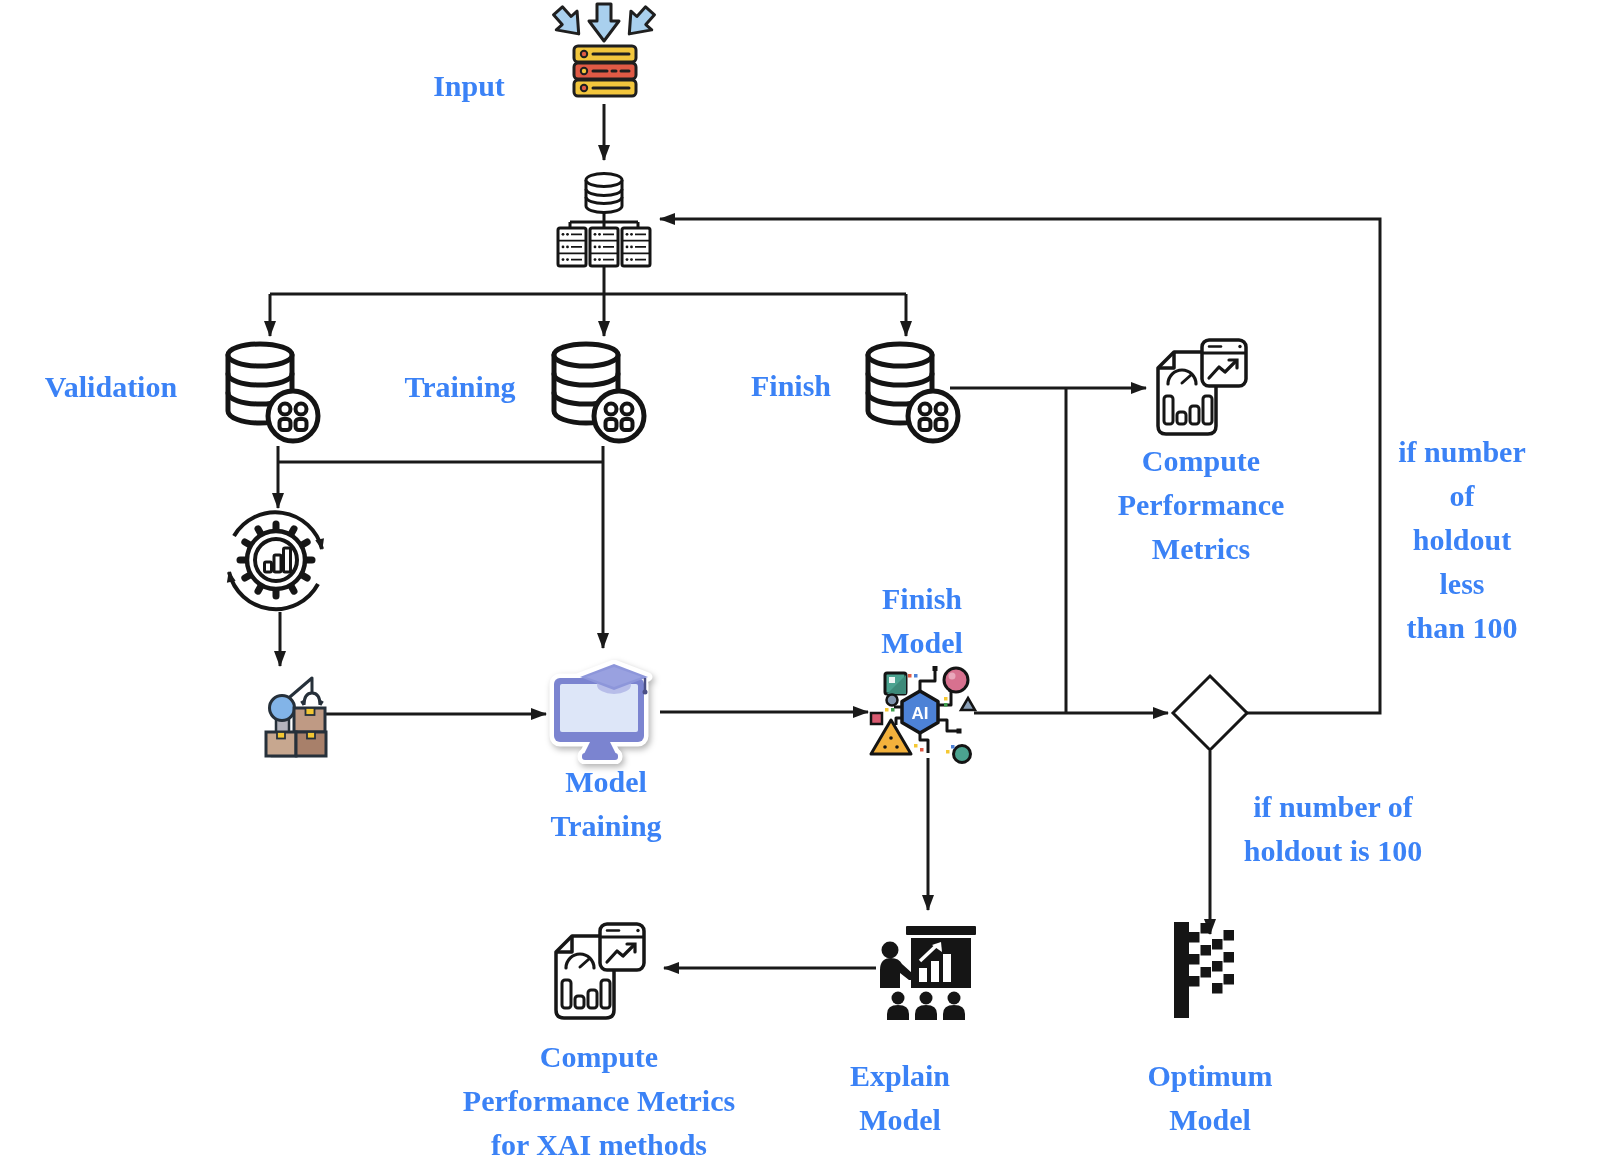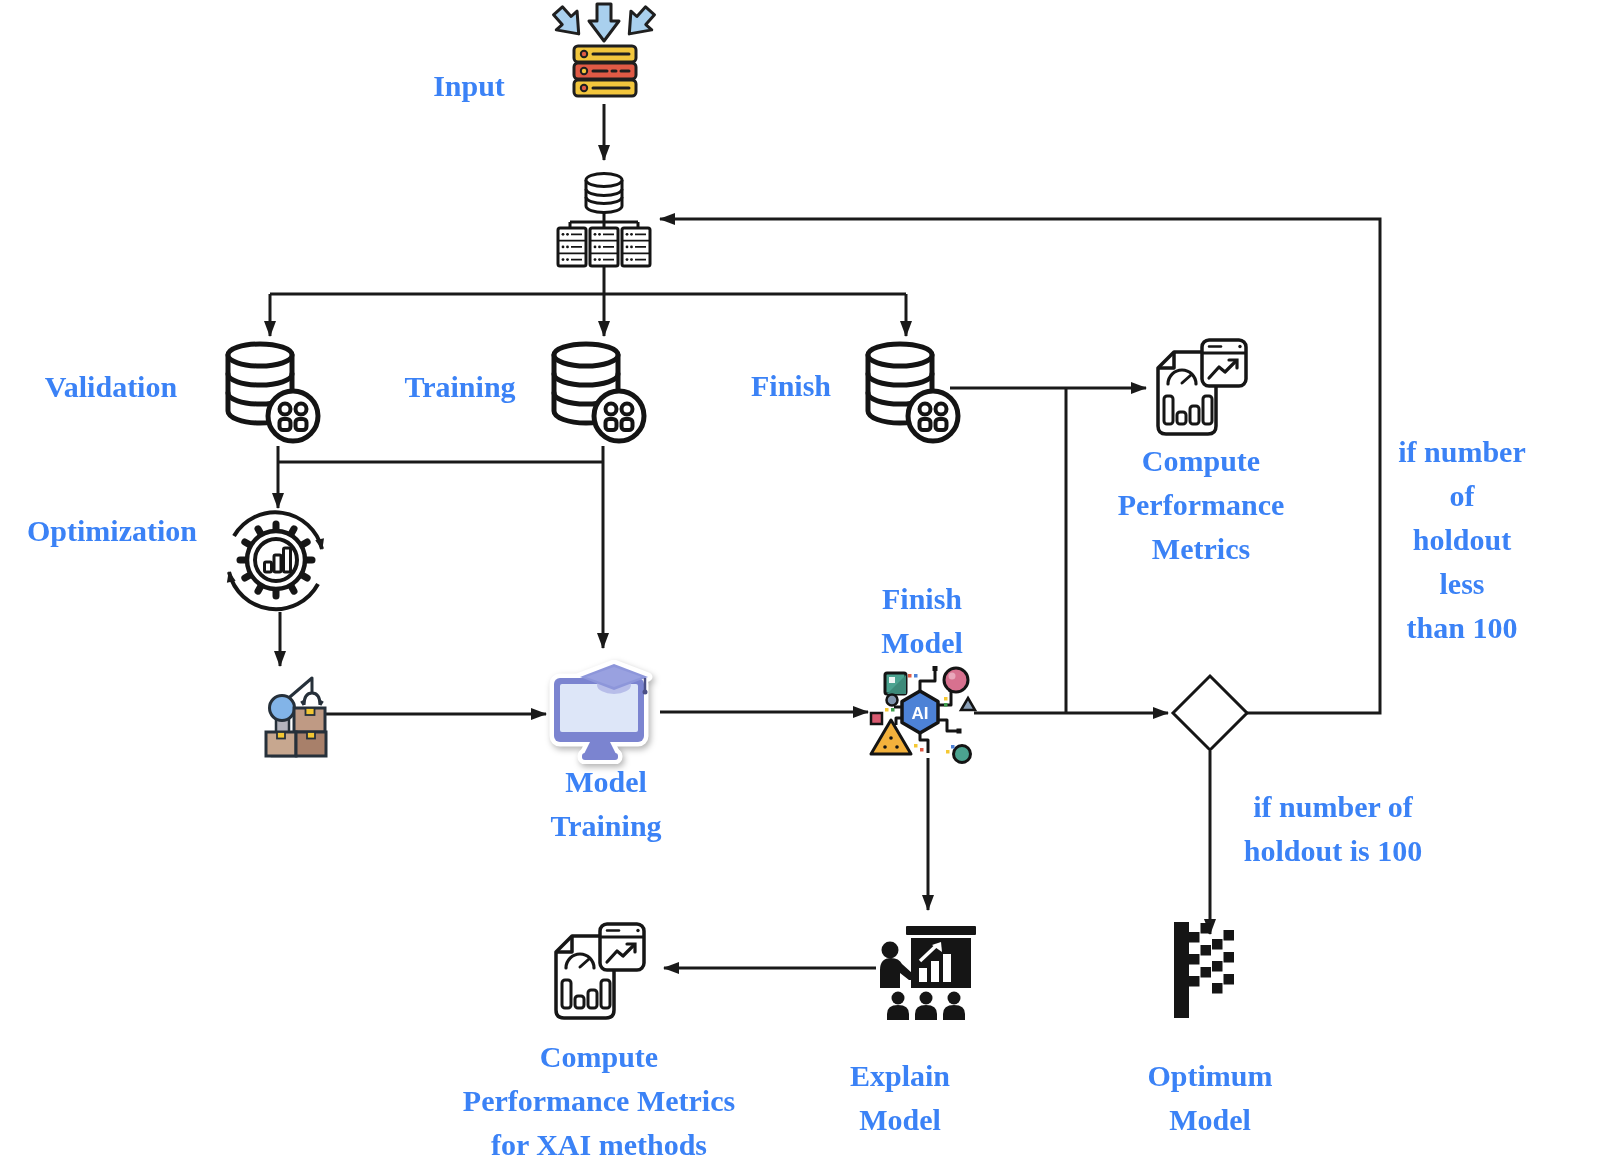--- a/index.html
+++ b/index.html
@@ -302,21 +302,20 @@
           <rect x="55.5" y="32" width="10.5" height="10.5"></rect>
           <rect x="55.5" y="54" width="10.5" height="10.5"></rect>
       </g>
     </g>
   </svg>
 
   <div class="lbl" style="left:469px;top:86px">Input</div>
   <div class="lbl" style="left:111px;top:387px">Validation</div>
   <div class="lbl" style="left:460px;top:387px">Training</div>
   <div class="lbl" style="left:791px;top:386px">Finish</div>
-  <div class="lbl" style="left:112px;top:531px">Optimization</div>
   <div class="lbl" style="left:606px;top:804px">Model
 Training</div>
   <div class="lbl" style="left:922px;top:621px">Finish
 Model</div>
   <div class="lbl" style="left:1201px;top:505px">Compute
 Performance
 Metrics</div>
   <div class="lbl" style="left:1462px;top:540px">if number of
 holdout less
 than 100</div>

